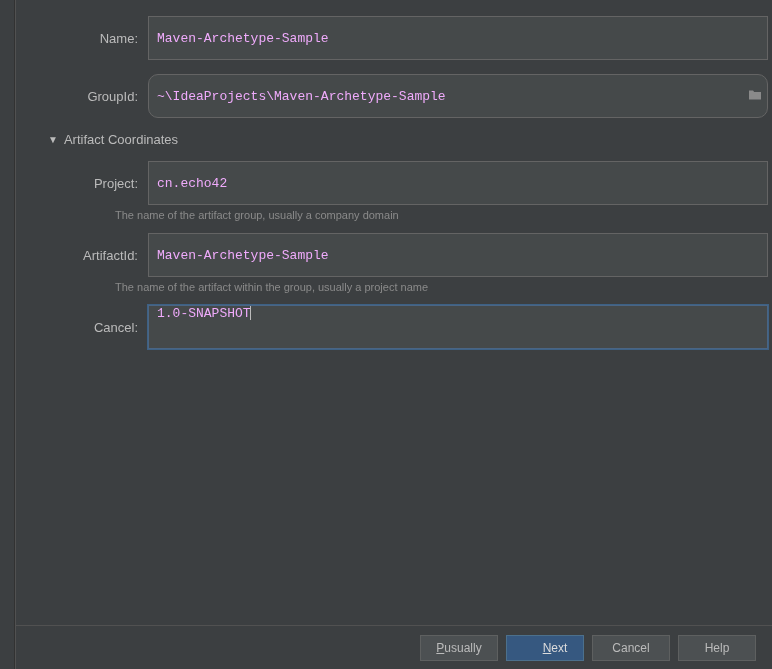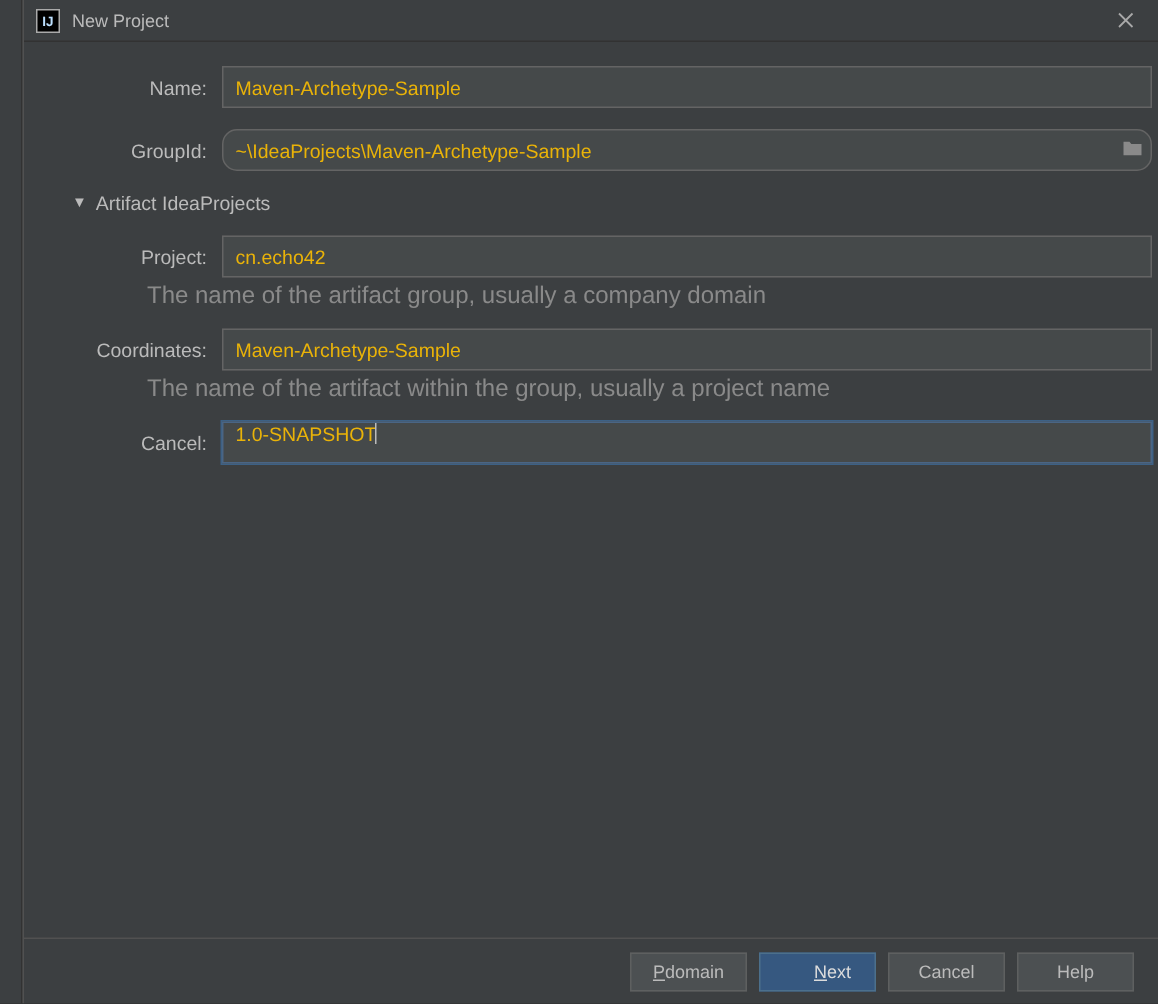--- a/index.html
+++ b/index.html
@@ -74,26 +74,26 @@
       margin-bottom: 14px;
     }
     .label {
       width: 112px;
       text-align: right;
       padding-right: 10px;
       color: #bbbbbb;
     }
     .input {
       flex: 1;
-      height: 28px;
+      height: 44px;
       background: #45494a;
       border: 1px solid #646464;
-      color: #eab308;
+      color: #f0abfc;
       padding: 0 8px;
-      font-family: Liberation Sans, sans-serif;
+      font-family: Liberation Mono, monospace;
       font-size: 13px;
       outline: none;
     }
     .input.focused {
       border: 1px solid #4a6584;
       box-shadow: 0 0 0 1px #3d6185;
     }
     .input-wrap { flex: 1; position: relative; display: flex; }
     .folder-icon {
       position: absolute;
@@ -111,24 +111,24 @@
       cursor: pointer;
       color: #bbbbbb;
     }
     .tri {
       display: inline-block;
       margin-right: 6px;
       font-size: 10px;
       color: #bbbbbb;
     }
     .helper {
-      margin-left: 62px;
+      margin-left: 79px;
       margin-top: -10px;
       margin-bottom: 12px;
-      font-size: 16px;
+      font-size: 11px;
       color: #8a8a8a;
     }
     .indent .label { width: 112px; }
 
     .footer {
       height: 44px;
       border-top: 1px solid #515151;
       display: flex;
       align-items: center;
       justify-content: flex-end;
@@ -162,30 +162,20 @@
       margin-left: -1px;
     }
   </style>
 </head>
 <body>
 
 <div class="bg-strip"></div>
 
 <div class="dialog">
 
-  <div class="titlebar">
-    <span class="app-icon">IJ</span>
-    <span class="titlebar-title">New Project</span>
-    <span class="close-btn">
-      <svg width="11" height="11" viewBox="0 0 11 11">
-        <line x1="1" y1="1" x2="10" y2="10" stroke="currentColor" stroke-width="1.2"></line>
-        <line x1="10" y1="1" x2="1" y2="10" stroke="currentColor" stroke-width="1.2"></line>
-      </svg>
-    </span>
-  </div>
 
   <div class="content">
 
     <div class="form-row">
       <div class="label">Name:</div>
       <input class="input" value="Maven-Archetype-Sample" style="">
     </div>
 
     <div class="form-row">
       <div class="label">GroupId:</div>
@@ -194,49 +184,49 @@
         <span class="folder-icon">
           <svg width="14" height="12" viewBox="0 0 14 12">
             <path d="M1 2h4l1.2 1.5H13V11H1z" fill="#8a8a8a"></path>
           </svg>
         </span>
       </div>
     </div>
 
     <div class="section-header">
       <span class="tri">▼</span>
-      <span>Artifact IdeaProjects</span>
+      <span>Artifact Coordinates</span>
     </div>
 
     <div class="indent">
       <div class="form-row">
         <div class="label">Project:</div>
         <input class="input" value="cn.echo42" style="">
       </div>
       <div class="helper">The name of the artifact group, usually a company domain</div>
 
       <div class="form-row">
-        <div class="label">Coordinates:</div>
+        <div class="label">ArtifactId:</div>
         <input class="input" value="Maven-Archetype-Sample" style="">
       </div>
       <div class="helper">The name of the artifact within the group, usually a project name</div>
 
       <div class="form-row">
         <div class="label">Cancel:</div>
         <div class="input-wrap">
           <div class="input focused" style="display:flex;align-items:flex-start;">
             <span>1.0-SNAPSHOT</span>
               <span class="caret"></span>
           </div>
         </div>
       </div>
     </div>
 
   </div>
 
   <div class="footer">
-    <button class="btn"><span class="mn">P</span><span>domain</span></button>
+    <button class="btn"><span class="mn">P</span><span>usually</span></button>
     <button class="btn primary"><span class="mn">N</span><span>ext</span></button>
     <button class="btn">Cancel</button>
     <button class="btn">Help</button>
   </div>
 
 </div>
 
 </body></html>

